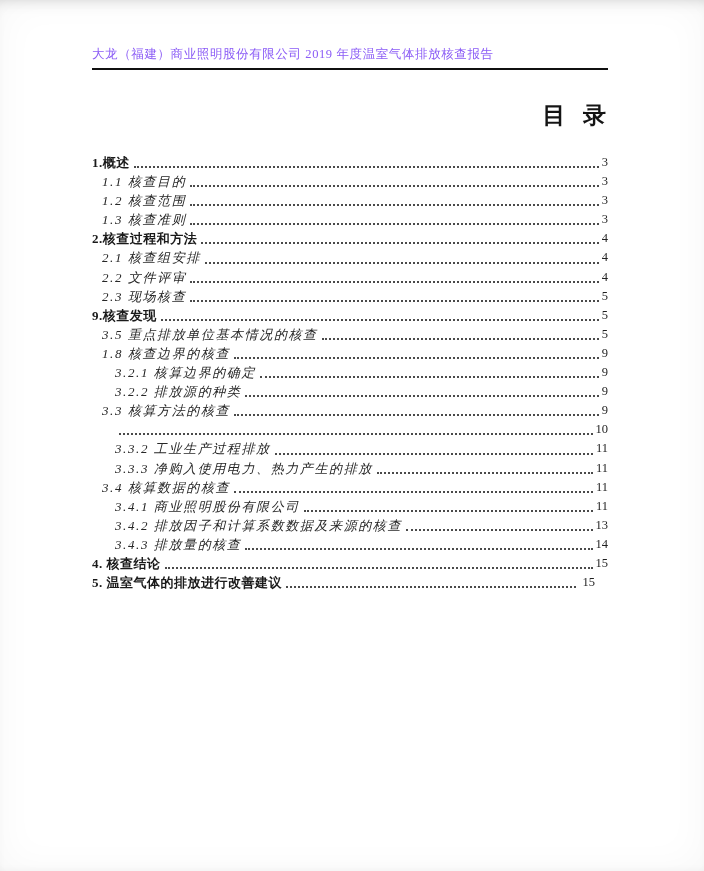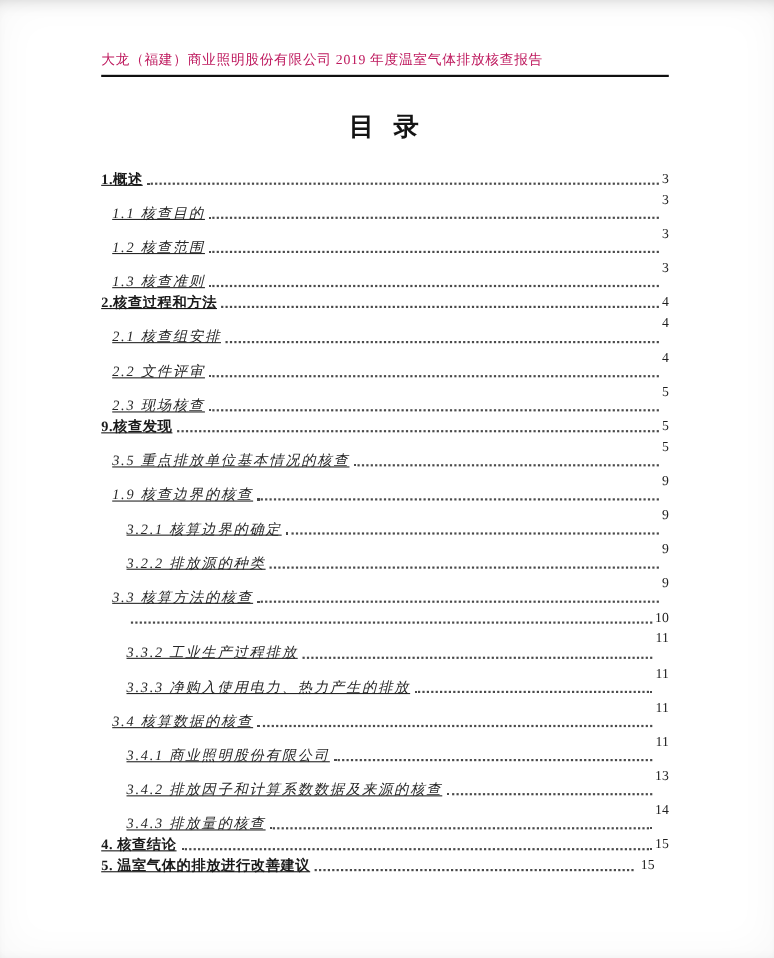--- a/index.html
+++ b/index.html
@@ -22,59 +22,57 @@
                 inset 0 -6px 12px -10px rgba(0,0,0,.10),
                 inset 0 0 40px rgba(0,0,0,.035);
   }
   .page {
     position: relative;
     padding: 46px 96px 0 92px; 
   }
   .doc-header {
     font-size: 12.5px;
     letter-spacing: 0.6px;
-    color: #be185d;
+    color: #8b5cf6;
     padding-bottom: 5px;
     border-bottom: 2px solid #101010;
     white-space: nowrap;
   }
   .toc-title {
     margin: 30px 0 22px 0;
-    text-align: center;
+    text-align: right;
     font-size: 23px;
     font-weight: bold;
     color: #141414;
     white-space: pre;
     letter-spacing: 2px;
   }
   .toc-list { }
   .toc-row {
     display: flex;
     line-height: 19.1px;
     font-size: 13px;
   }
   .toc-row .label {
     white-space: nowrap;
     color: #2a2a2a;
-    text-decoration: underline;
   }
   .toc-row.lvl1 .label {
     font-weight: bold;
     color: #1a1a1a;
     letter-spacing: 0.5px;
     font-style: normal;
   }
   .toc-row.lvl2 { margin-left: 10px; }
   .toc-row.lvl3 { margin-left: 23px; }
   .toc-row.lvl2 .label,
   .toc-row.lvl3 .label {
     font-style: italic;
     letter-spacing: 1.6px;
     color: #272727;
-    margin-top: 12px;
   }
   .dots {
     flex: 1;
     min-width: 8px;
     margin: 0 2px;
     position: relative;
   }
   .dots::after {
     content: "";
     position: absolute;
@@ -149,21 +147,21 @@
         <span class="label">9.核查发现</span>
         <span class="dots"></span>
         <span class="num">5</span>
       </div>
       <div class="toc-row lvl2">
         <span class="label">3.5 重点排放单位基本情况的核查</span>
         <span class="dots"></span>
         <span class="num">5</span>
       </div>
       <div class="toc-row lvl2">
-        <span class="label">1.9 核查边界的核查</span>
+        <span class="label">1.8 核查边界的核查</span>
         <span class="dots"></span>
         <span class="num">9</span>
       </div>
       <div class="toc-row lvl3">
         <span class="label">3.2.1 核算边界的确定</span>
         <span class="dots"></span>
         <span class="num">9</span>
       </div>
       <div class="toc-row lvl3">
         <span class="label">3.2.2 排放源的种类</span>

